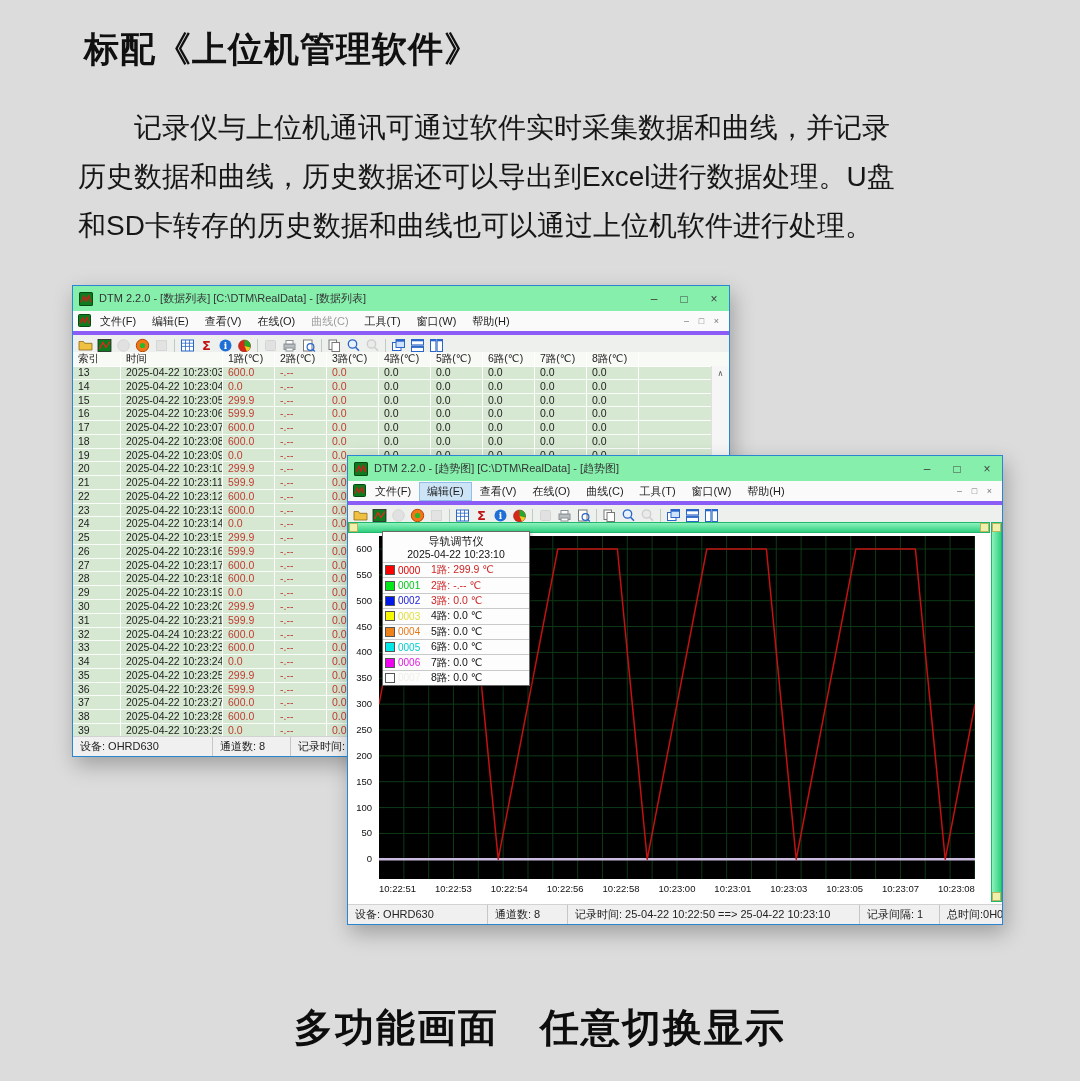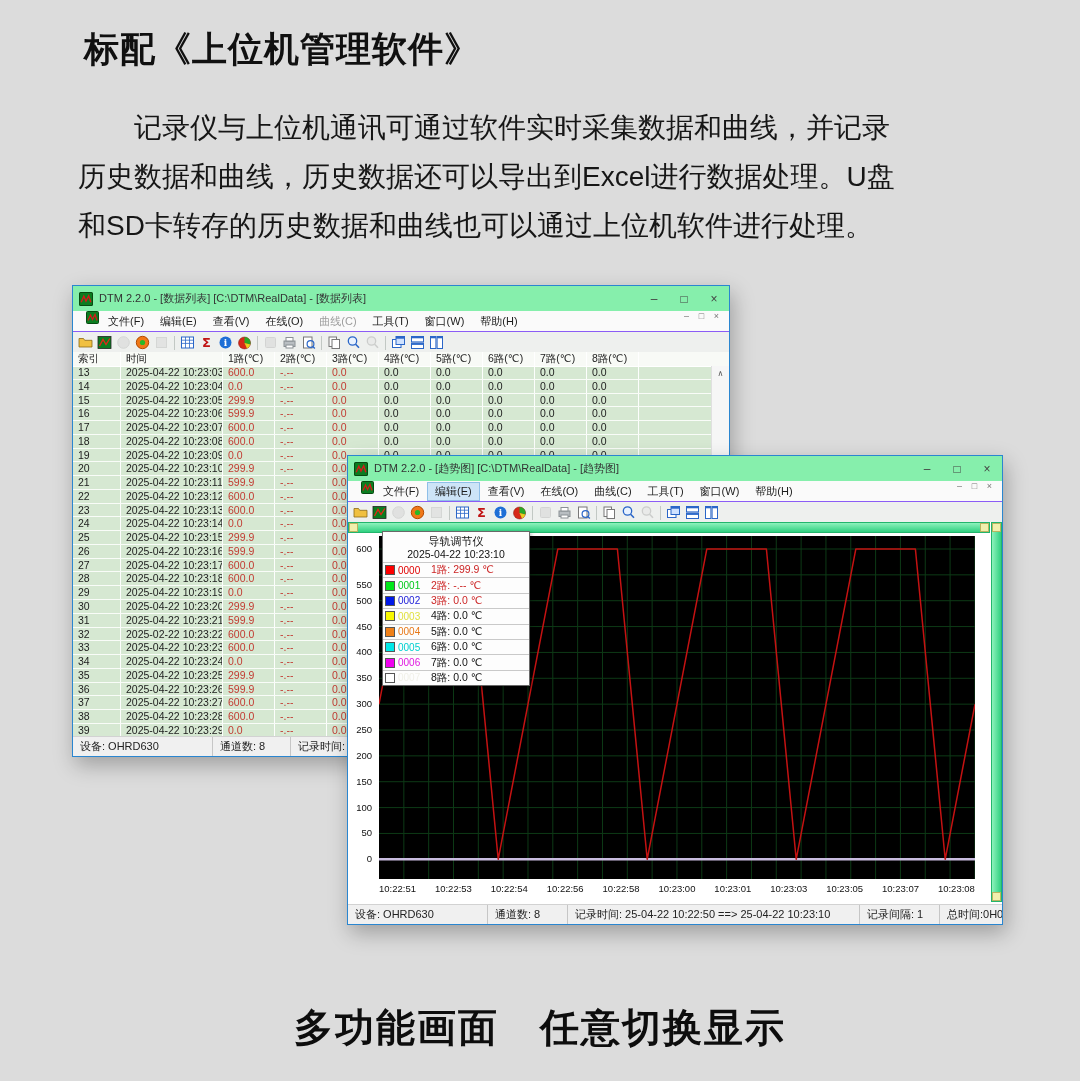--- a/index.html
+++ b/index.html
@@ -14,21 +14,21 @@
   .caption{position:absolute;left:0;right:0;top:1001px;text-align:center;font-size:39px;font-weight:bold;color:#0d0d0d;letter-spacing:2px;}
 
   
   .window{position:absolute;background:#f5f5f5;border:1px solid #2a86d0;box-shadow:3px 8px 20px rgba(0,0,0,.28);box-sizing:border-box;}
   .back-win{left:72px;top:285px;width:658px;height:472px;}
   .front-win{left:347px;top:455px;width:656px;height:470px;z-index:5;}
   .titlebar{height:25px;display:flex;align-items:center;background:#86efac;padding-left:6px;}
   .titlebar .ttl{font-size:11px;color:#333;flex:1;white-space:nowrap;overflow:hidden;margin-left:6px;}
   .win-btns{display:flex;height:100%;}
   .win-btn{width:30px;display:flex;align-items:center;justify-content:center;font-size:12px;color:#444;}
-  .menubar{height:20px;background:#fafafa;display:flex;padding-left:13px;border-bottom:1px solid #8b5cf6;}
+  .menubar{height:20px;background:#fafafa;display:flex;align-items:center;padding-left:5px;border-bottom:4px solid #8b5cf6;}
   .menu-items{display:flex;align-items:center;}
   .menu-item{font-size:11px;color:#1d1d1d;padding:2px 8px;white-space:nowrap;}
   .menu-item.hl{background:#cde4f7;border:1px solid #8fbfe8;padding:1px 7px;}
   .menu-item.dim{color:#9d9d9d;}
   .mdi-btns{margin-left:auto;display:flex;padding-right:5px;}
   .mdi-btn{font-size:9px;color:#767676;width:15px;text-align:center;}
   .toolbar{height:21px;background:#eef0ee;display:flex;align-items:center;padding-left:3px;border-bottom:1px solid #cfd4d0;}
   .tb{width:19px;height:17px;display:flex;align-items:center;justify-content:center;}
   .tb.disabled{opacity:.4;filter:grayscale(1);}
   .tb-sep{width:1px;height:14px;background:#c2c8c4;margin:0 3px;}
@@ -497,21 +497,21 @@
             <span class="cell c4 red">0.0</span>
             <span class="cell c5">0.0</span>
             <span class="cell c6">0.0</span>
             <span class="cell c7">0.0</span>
             <span class="cell c8">0.0</span>
             <span class="cell c9">0.0</span>
             <span class="cell fill"></span>
           </div>
           <div class="trow">
             <span class="cell c0">32</span>
-            <span class="cell c1">2025-02-22 10:23:22</span>
+            <span class="cell c1">2025-04-24 10:23:22</span>
             <span class="cell c2 red">600.0</span>
             <span class="cell c3 red">-.--</span>
             <span class="cell c4 red">0.0</span>
             <span class="cell c5">0.0</span>
             <span class="cell c6">0.0</span>
             <span class="cell c7">0.0</span>
             <span class="cell c8">0.0</span>
             <span class="cell c9">0.0</span>
             <span class="cell fill"></span>
           </div>
@@ -778,21 +778,21 @@
         <span class="cap l"></span>
         <span class="cap r"></span>
       </div>
       <div class="vscroll-g">
         <span class="cap t"></span>
         <span class="cap b"></span>
       </div>
       <div class="chart-region">
         <div id="ylabels">
             <div class="ytick" style="top: 10px;">600</div>
-            <div class="ytick" style="top: 35.8583px; margin-top: 10px;">550</div>
+            <div class="ytick" style="top: 35.8583px;">550</div>
             <div class="ytick" style="top: 61.7167px;">500</div>
             <div class="ytick" style="top: 87.575px;">450</div>
             <div class="ytick" style="top: 113.433px;">400</div>
             <div class="ytick" style="top: 139.292px;">350</div>
             <div class="ytick" style="top: 165.15px;">300</div>
             <div class="ytick" style="top: 191.008px;">250</div>
             <div class="ytick" style="top: 216.867px;">200</div>
             <div class="ytick" style="top: 242.725px;">150</div>
             <div class="ytick" style="top: 268.583px;">100</div>
             <div class="ytick" style="top: 294.442px;">50</div>

